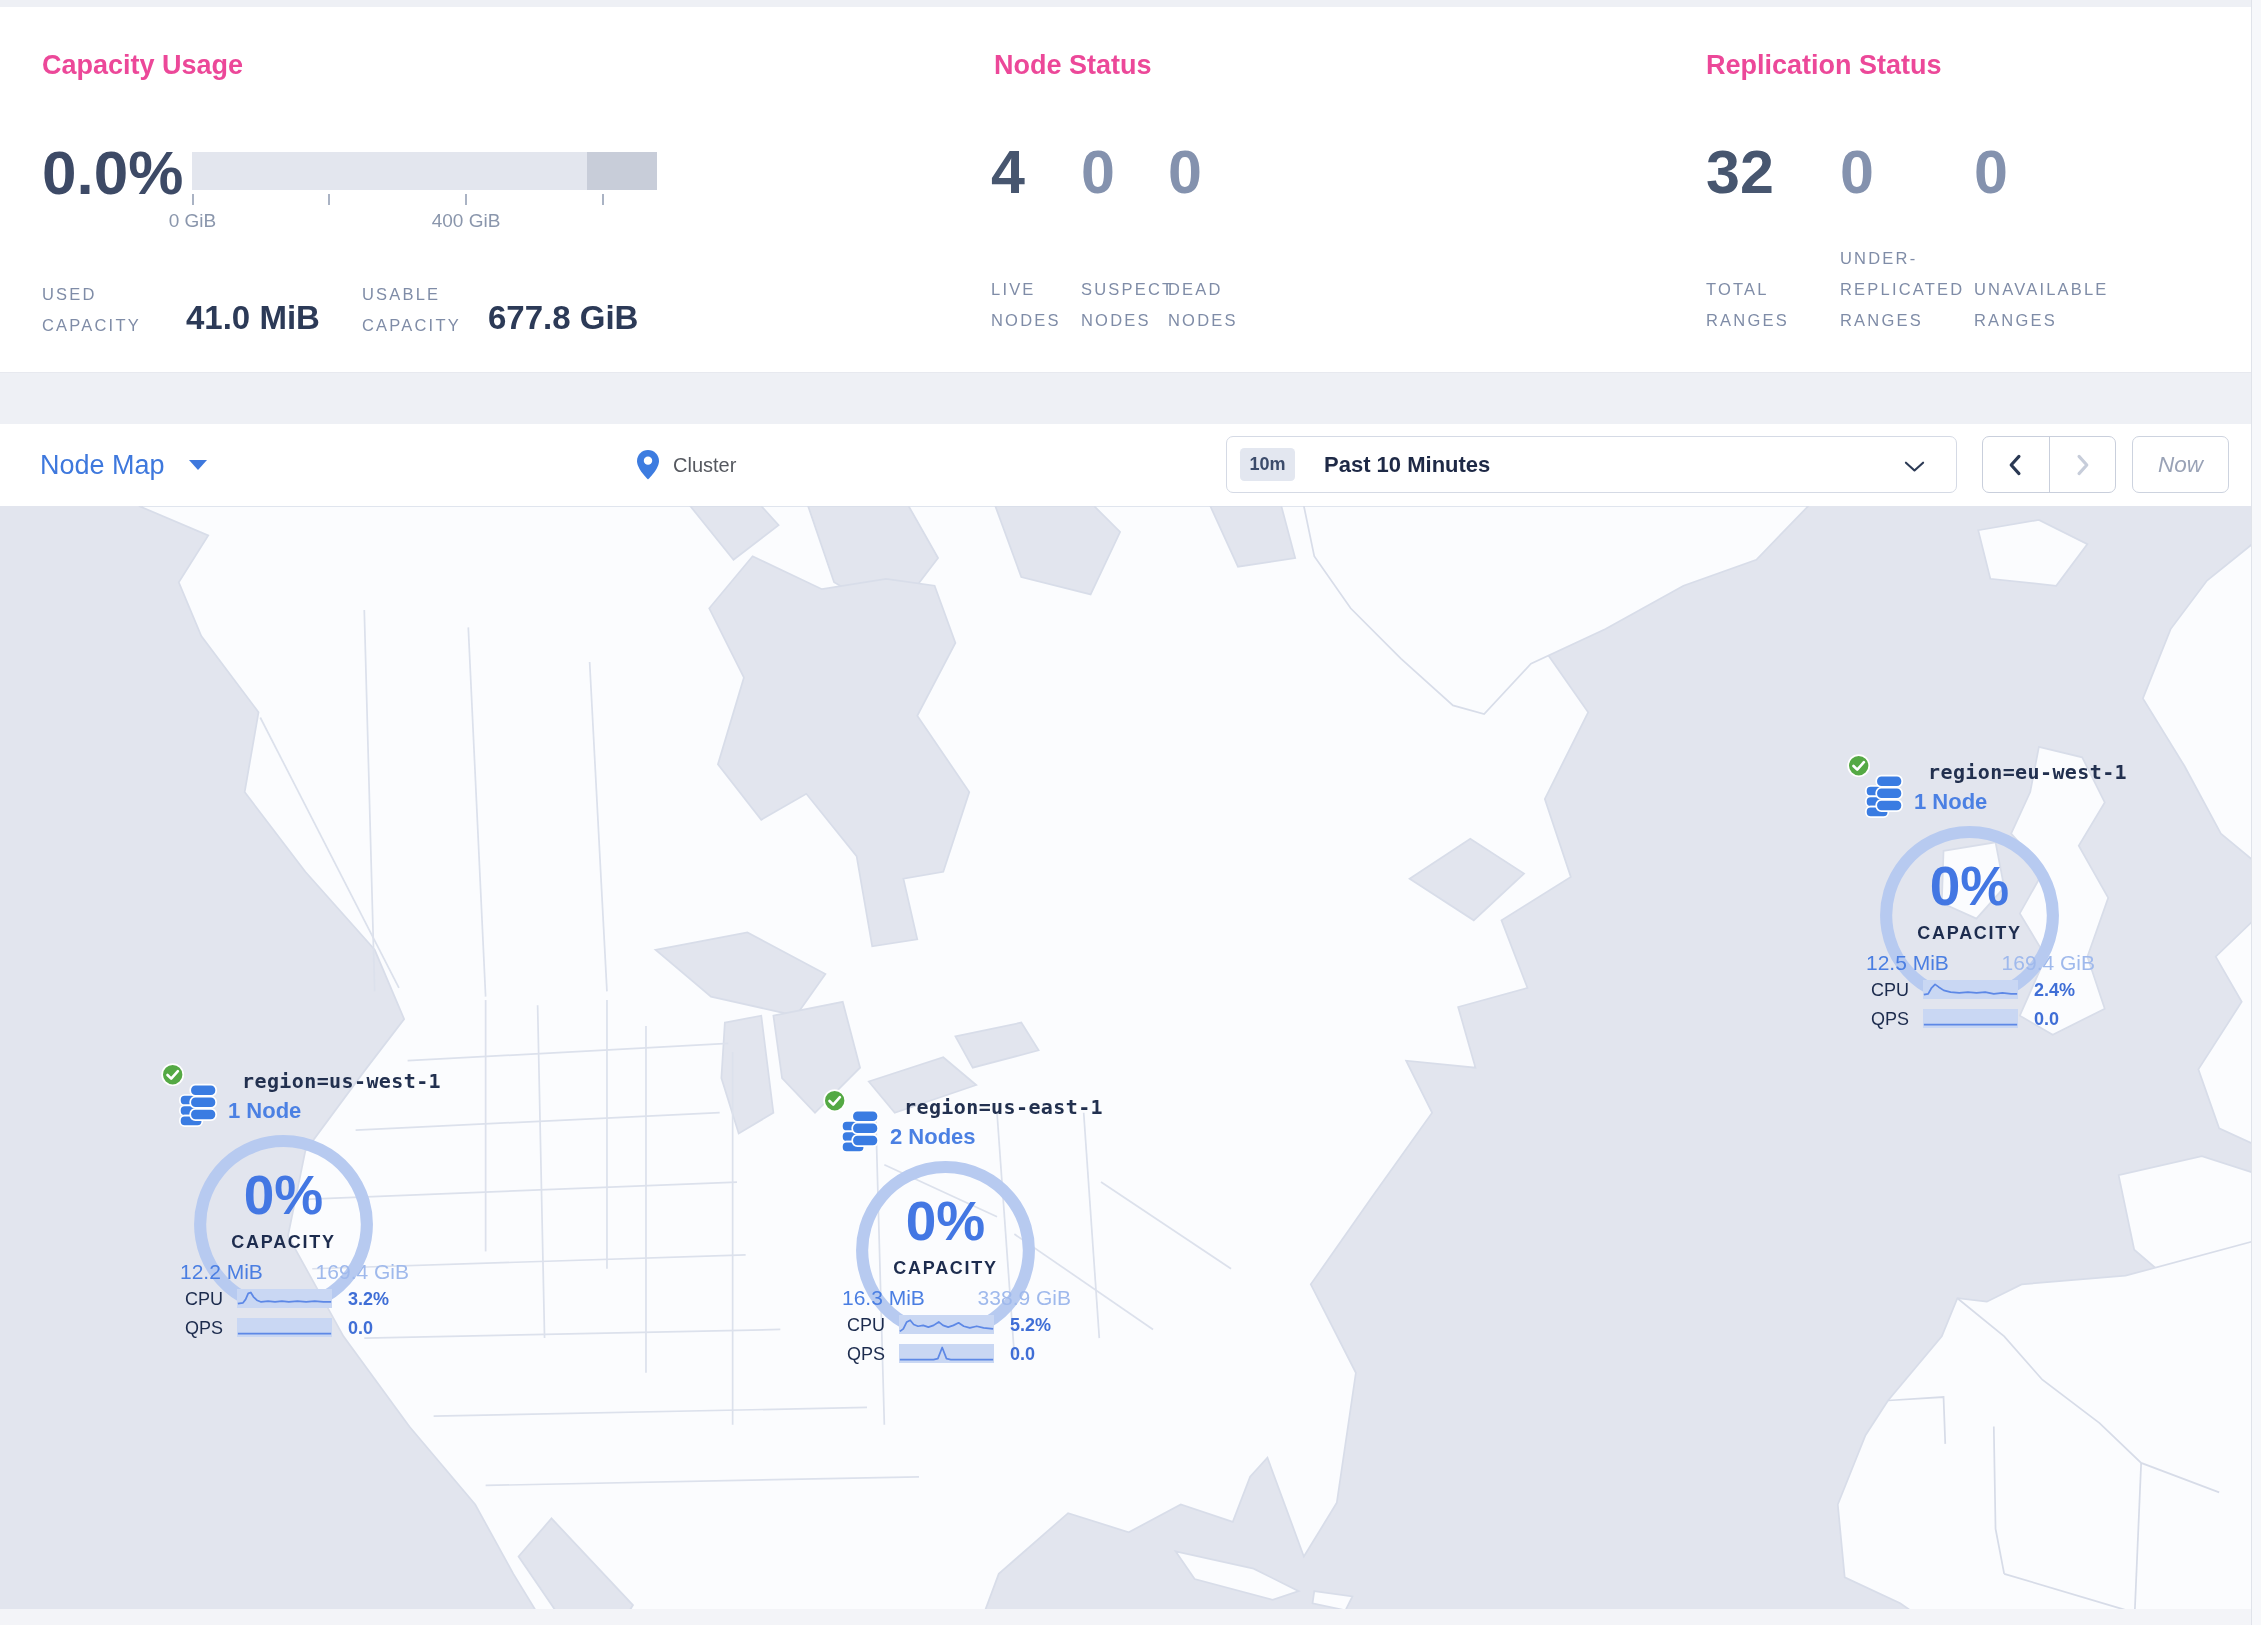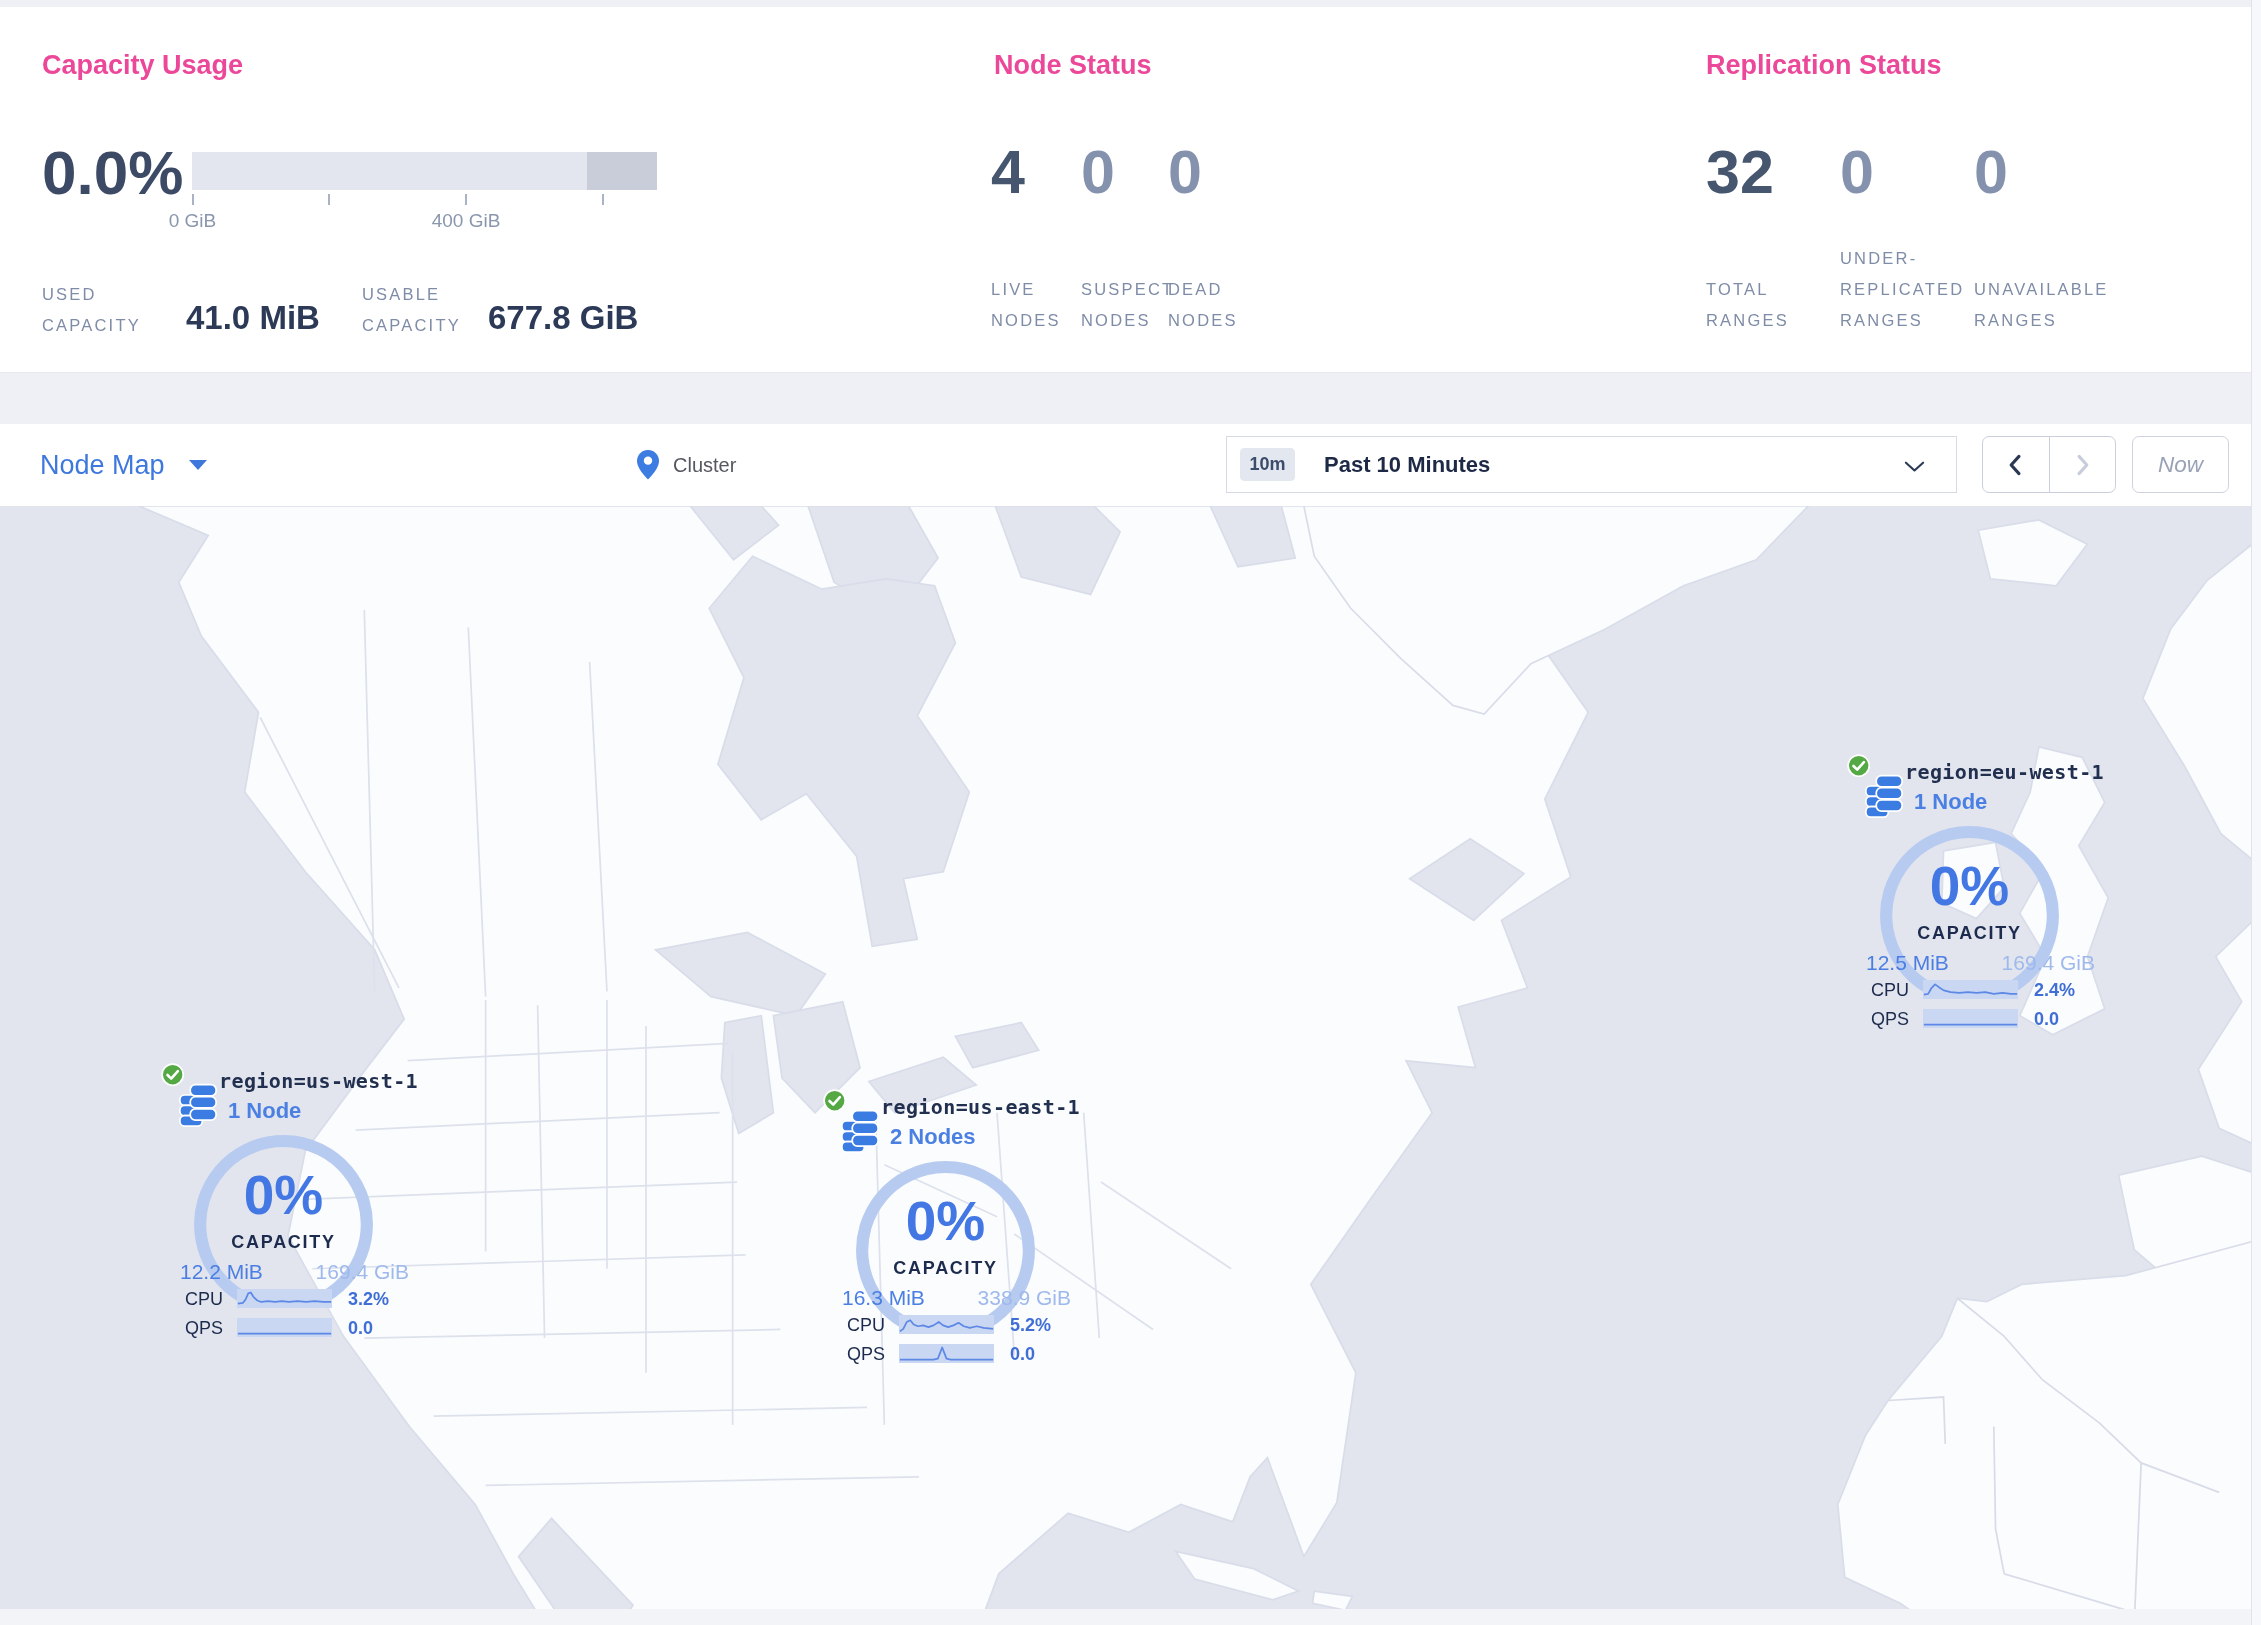--- a/index.html
+++ b/index.html
@@ -23,38 +23,38 @@
   .stat-value.dark{color:#47566f;}
   .stat-value.muted{color:#8492ae;}
   .stat-label{position:absolute;bottom:36px;font-size:16.5px;letter-spacing:2.2px;color:#7f8ca7;line-height:31px;}
   
   .toolbar{position:absolute;left:0;top:424px;width:2261px;height:82px;background:#ffffff;border-bottom:0.9px solid #dfe2e8;}
   .view-dd{position:absolute;left:40px;top:0;height:82px;display:flex;align-items:center;cursor:pointer;}
   .view-dd-label{font-size:27px;color:#3e78dd;}
   .view-dd-caret{margin-left:24px;width:0;height:0;border-left:9.5px solid transparent;border-right:9.5px solid transparent;border-top:10.4px solid #3e78dd;}
   .breadcrumb{position:absolute;left:637px;top:0;height:82px;display:flex;align-items:center;}
   .breadcrumb-label{margin-left:14px;font-size:20px;color:#55585f;}
-  .time-select{position:absolute;left:1226px;top:12px;width:731px;height:57px;border:0.9px solid #d5dae5;border-radius:0;background:#fff;box-sizing:border-box;display:flex;align-items:center;cursor:pointer;}
+  .time-select{position:absolute;left:1226px;top:12px;width:731px;height:57px;border:0.9px solid #d5dae5;border-radius:7px;background:#fff;box-sizing:border-box;display:flex;align-items:center;cursor:pointer;}
   .time-badge{margin-left:13px;background:#e3e7f0;border-radius:4.3px;padding:6px 9.5px;font-size:18px;font-weight:700;color:#3c4c6b;}
   .time-label{margin-left:29px;font-size:22px;font-weight:700;color:#1e2946;}
   .time-caret{position:absolute;right:31px;top:24px;}
   .pager{position:absolute;left:1982px;top:12px;width:134px;height:57px;border:0.9px solid #c9cfdc;border-radius:7px;background:#fff;box-sizing:border-box;display:flex;}
   .pager-half{flex:1;display:flex;align-items:center;justify-content:center;cursor:pointer;}
   .pager-half.first{border-right:0.9px solid #c9cfdc;}
   .now-btn{position:absolute;left:2132px;top:12px;width:97px;height:57px;border:0.9px solid #cdd3df;border-radius:7px;background:#fff;box-sizing:border-box;display:flex;align-items:center;justify-content:center;font-size:22.5px;color:#99a2b6;cursor:pointer;font-style:italic;}
   
   .map{position:absolute;left:0;top:506px;width:2261px;height:1119px;background:#e2e5ee;overflow:hidden;}
   .map svg.world{position:absolute;left:0;top:0;}
   .map-footer{position:absolute;left:0;bottom:0;width:100%;height:15.6px;background:#f3f4f8;}
   .scroll-strip{position:absolute;right:0;top:0;width:8.7px;height:1626px;background:#f7f8fb;border-left:0.9px solid #e0e3ea;z-index:50;}
   
   .marker{position:absolute;width:299px;height:299px;z-index:10;}
   .marker .check{position:absolute;left:31px;top:0.9px;}
   .marker .dbicon{position:absolute;left:49px;top:19px;}
-  .marker .region{position:absolute;left:89px;top:7px;font-family:"DejaVu Sans Mono","Liberation Mono",monospace;font-weight:700;font-size:20px;color:#22304f;letter-spacing:0.4px;white-space:nowrap;}
+  .marker .region{position:absolute;left:112px;top:7px;font-family:"DejaVu Sans Mono","Liberation Mono",monospace;font-weight:700;font-size:20px;color:#22304f;letter-spacing:0.4px;white-space:nowrap;}
   .marker .nodes{position:absolute;left:98px;top:36px;font-size:22px;font-weight:700;color:#4b80e3;white-space:nowrap;}
   .marker .gauge{position:absolute;left:58px;top:67px;}
   .marker .pct{position:absolute;left:58px;top:106px;width:191px;text-align:center;font-size:55px;font-weight:700;color:#4377e3;line-height:1;}
   .marker .cap-label{position:absolute;left:58px;top:170px;width:191px;text-align:center;font-size:18px;font-weight:700;letter-spacing:1.7px;color:#1d2c4e;}
   .marker .used{position:absolute;left:50px;top:198px;font-size:21px;color:#4a7ee2;white-space:nowrap;}
   .marker .total{position:absolute;left:130px;top:198px;width:149px;text-align:right;font-size:21px;color:#9fb9ec;white-space:nowrap;}
   .marker .mrow-label{position:absolute;left:55px;font-size:18px;font-weight:400;color:#1c2b4d;}
   .marker .spark{position:absolute;left:107px;width:95px;height:19px;background:#c9d7f3;}
   .marker .spark svg{display:block;}
   .marker .mrow-value{position:absolute;left:218px;font-size:18px;font-weight:700;color:#3f6ed6;}

